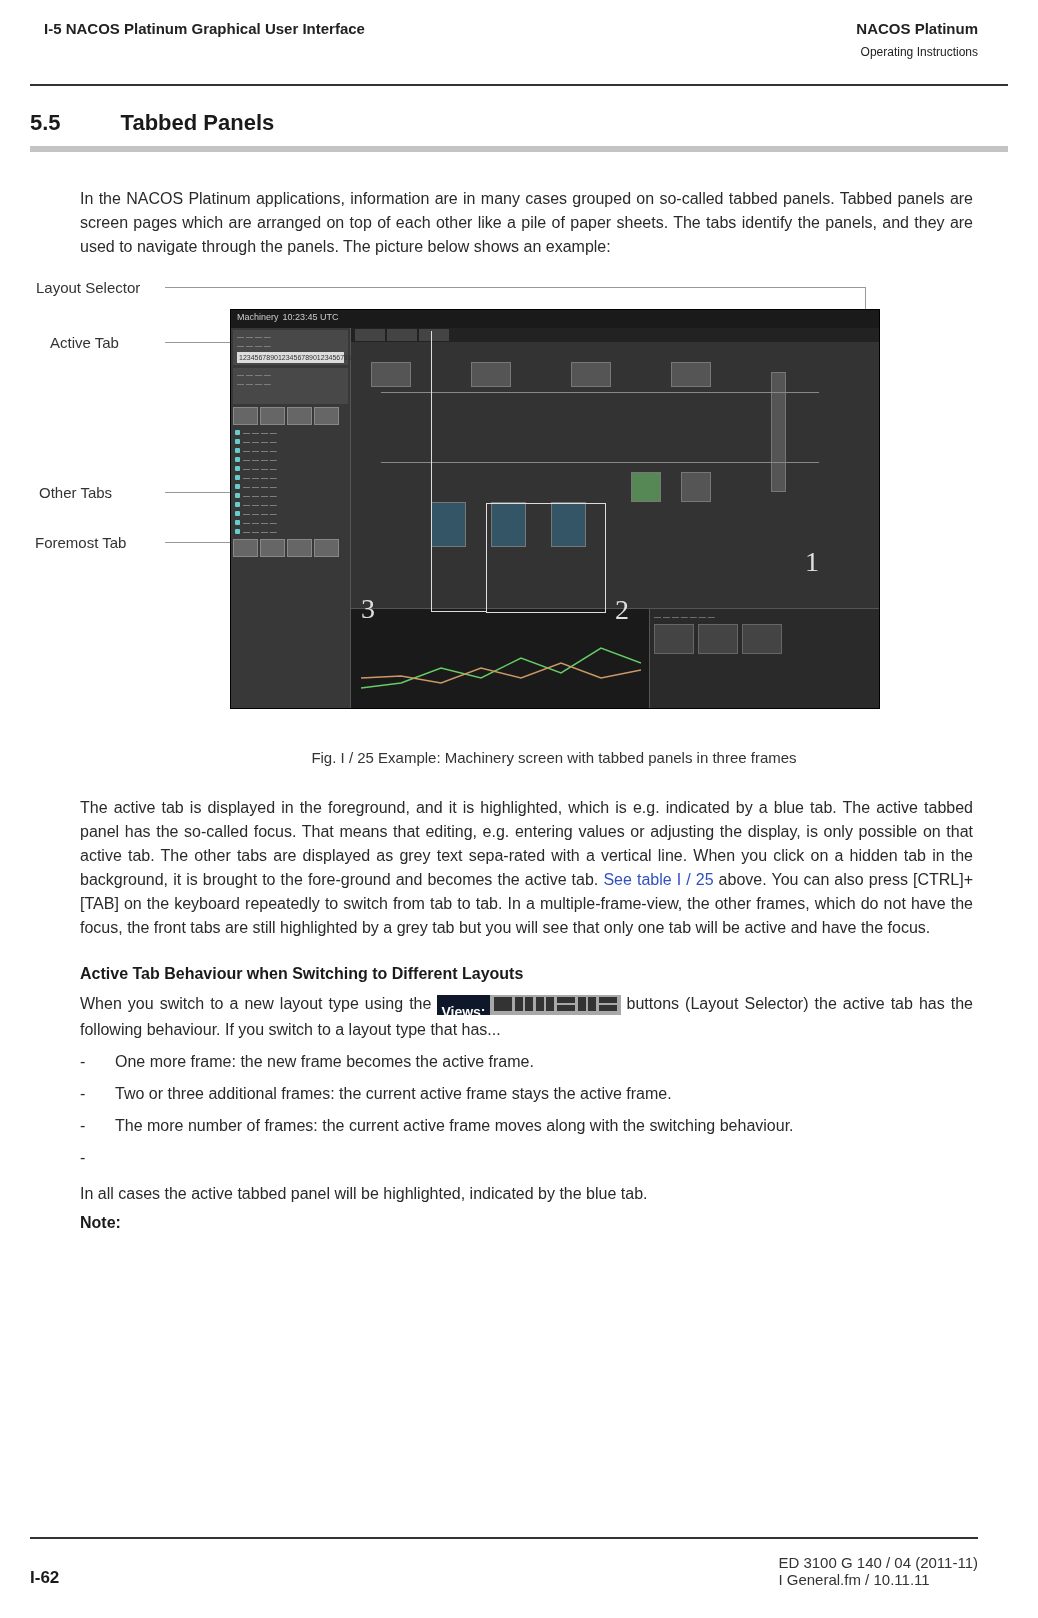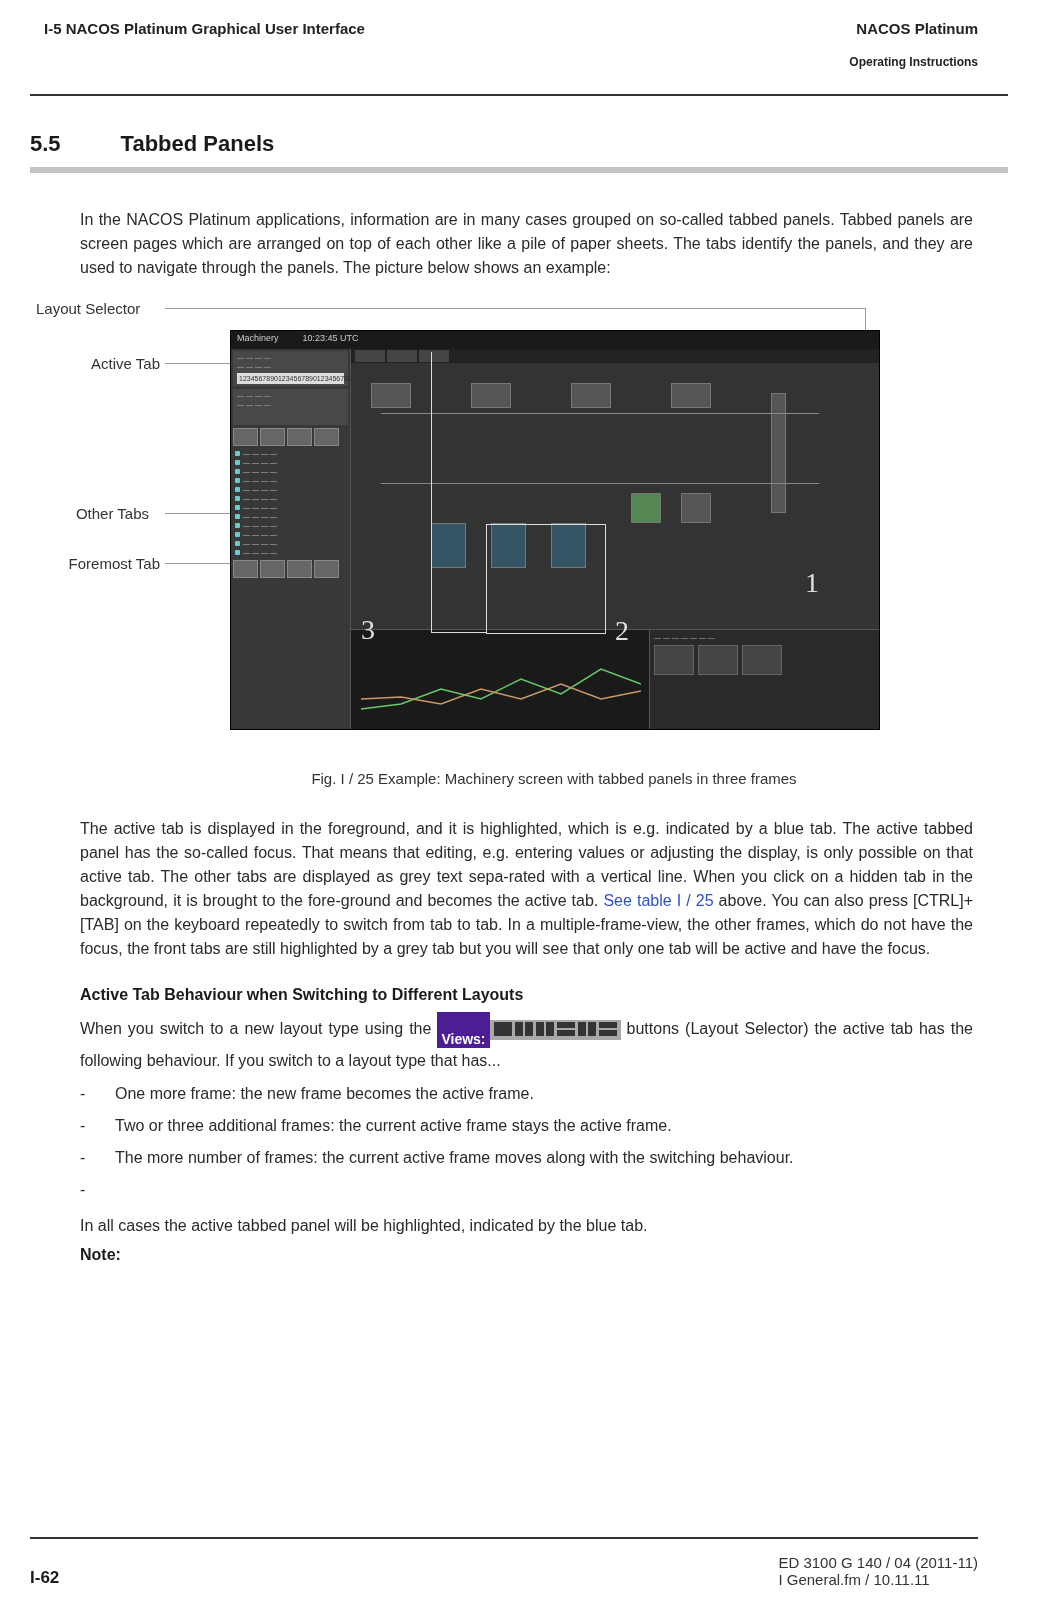--- a/index.html
+++ b/index.html
@@ -27,33 +27,33 @@
     }
     .header-right {
       text-align: right;
     }
     .header-right-top {
       font-weight: bold;
       font-size: 15px;
       color: #222;
     }
     .header-right-sub {
-      font-weight: bold;
+      font-weight: normal;
       font-size: 12px;
       color: #222;
-      margin-top: 18px;
+      margin-top: 8px;
     }
     .top-rule {
       border: none;
       border-top: 2px solid #333;
       margin: 15px 30px 0 30px;
     }
     .section-heading {
       display: flex;
-      padding: 35px 30px 5px 30px;
+      padding: 24px 30px 5px 30px;
       font-size: 22px;
       font-weight: bold;
       color: #1a1a1a;
       align-items: baseline;
       gap: 60px;
     }
     .section-underline {
       margin: 5px 30px 0 30px;
       height: 6px;
       background: #c4c4c4;
@@ -67,21 +67,20 @@
     }
     .figure-area {
       position: relative;
       margin: 20px 60px 0 30px;
       height: 450px;
     }
     .callout-label {
       position: absolute;
       font-size: 15px;
       color: #333;
-      text-align: right;
       right: 0;
     }
     .callout-line {
       position: absolute;
       border-top: 1px solid #999;
     }
     .screenshot {
       position: absolute;
       left: 200px;
       top: 30px;
@@ -91,21 +90,21 @@
       border: 1px solid #000;
       overflow: hidden;
     }
     .screenshot-topbar {
       height: 18px;
       background: #1a1a1a;
       color: #ccc;
       font-size: 9px;
       padding: 2px 6px;
       display: flex;
-      gap: 24px;
+      gap: 4px;
     }
     .screenshot-body {
       display: flex;
       height: calc(100% - 18px);
     }
     .screenshot-sidebar {
       width: 120px;
       background: #383838;
       border-right: 1px solid #555;
       padding: 2px;
@@ -243,25 +242,25 @@
     .para-with-image {
       padding: 8px 65px 0 80px;
       font-size: 16px;
       line-height: 1.6;
       text-align: justify;
       color: #2a2a2a;
     }
     .views-graphic {
       display: inline-block;
       vertical-align: middle;
-      background: #4c1d95;
+      background: #0f172a;
       color: #fff;
       font-size: 14px;
       font-weight: bold;
-      padding: 18px 4px;
+      padding: 8px 4px;
       height: 20px;
       line-height: 18px;
     }
     .views-icons {
       display: inline-flex;
       vertical-align: middle;
       gap: 3px;
       background: #a8a8a8;
       padding: 2px 4px;
       height: 20px;

